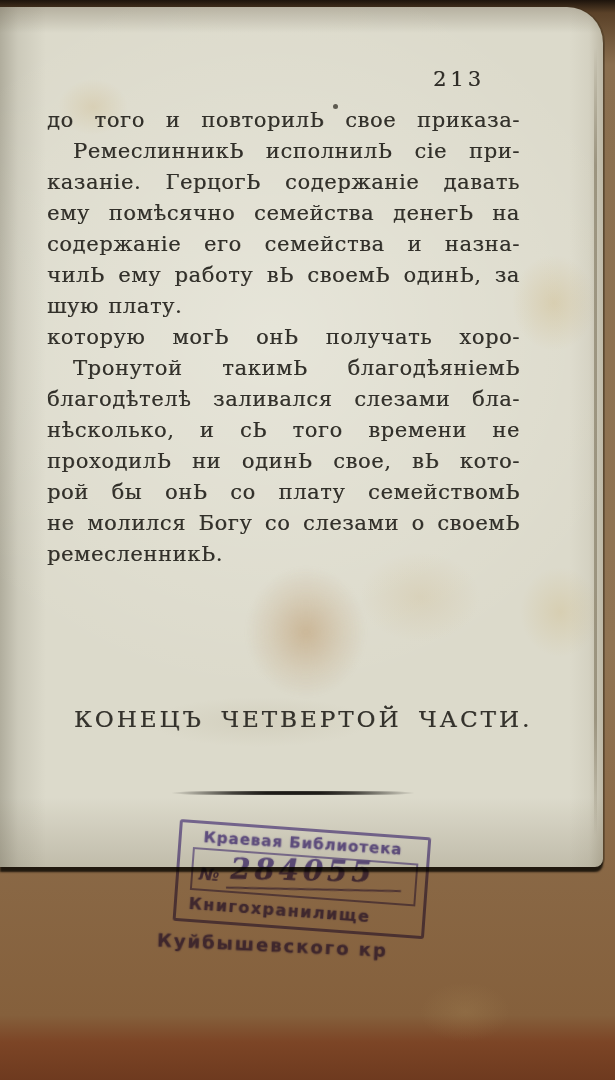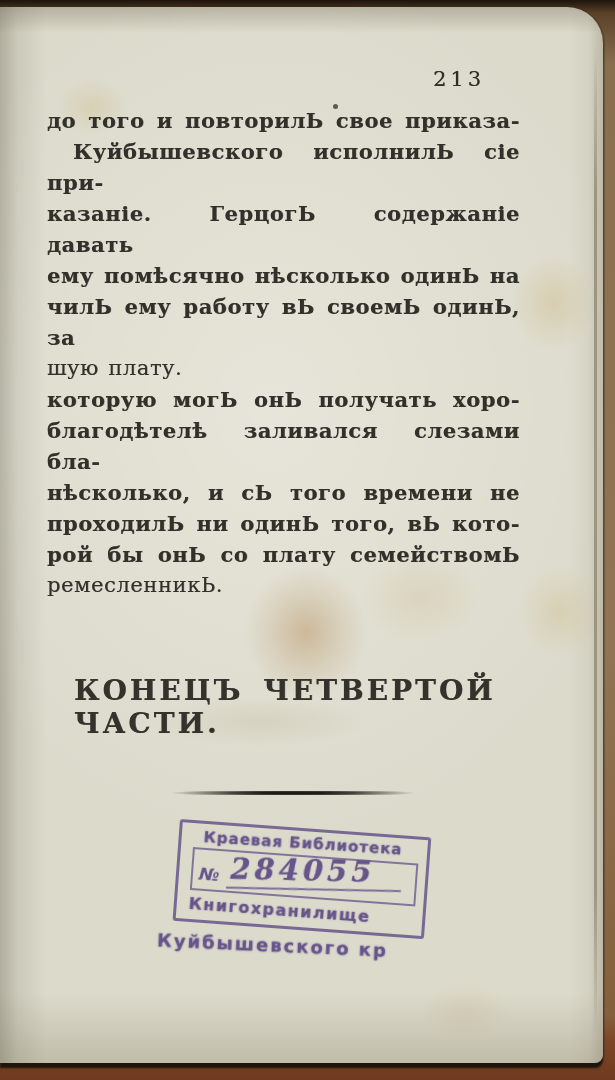--- a/index.html
+++ b/index.html
@@ -3,21 +3,21 @@
 <meta charset="utf-8">
 <style>
   html,body{margin:0;padding:0;}
   body{
     width:615px;height:1080px;position:relative;overflow:hidden;
     background:linear-gradient(180deg,#1d140c 0%,#5a4128 1.2%,#8a6f4f 6%,#907453 60%,#85603c 94%,#7c4526 96.5%,#6e3a1f 100%);
     font-family:"DejaVu Serif","Liberation Serif",serif;
   }
   
   .page{
-    position:absolute;left:0;top:7px;width:603px;height:1056px;
+    position:absolute;left:0;top:7px;width:603px;height:860px;
     border-radius:0 36px 8px 0;
     background:
       radial-gradient(90% 60% at 45% 38%,rgba(255,255,250,0.30),rgba(255,255,250,0) 70%),
       linear-gradient(90deg,rgba(105,100,82,0.38) 0px,rgba(105,100,82,0.14) 18px,rgba(105,100,82,0) 46px),
       linear-gradient(270deg,rgba(120,108,82,0.30) 0px,rgba(120,108,82,0.08) 14px,rgba(120,108,82,0) 34px),
       linear-gradient(0deg,rgba(130,120,96,0.30) 0px,rgba(130,120,96,0) 70px),
       linear-gradient(180deg,rgba(110,100,80,0.35) 0px,rgba(110,100,80,0) 26px),
       #dcdacb;
     box-shadow:0 5px 2px rgba(23,17,10,0.92), 2px 0 0 rgba(60,48,30,0.35);
   }
@@ -38,25 +38,25 @@
     font-size:21px;letter-spacing:4px;color:#2f2d27;
     text-shadow:0.4px 0.4px 0.5px rgba(44,42,36,0.55);
   }
   .textblock{
     position:absolute;left:47px;top:98px;width:473px;
     font-size:21px;line-height:31px;color:#32302a;
     letter-spacing:0.6px;word-spacing:2px;
     text-shadow:0.4px 0.4px 0.6px rgba(44,42,36,0.50);
   }
   .ln{white-space:nowrap;}
-  .ln.j{text-align:justify;text-align-last:justify;white-space:normal;font-weight:bold;}
+  .ln.j{text-align:justify;text-align-last:justify;white-space:normal;}
   .ln.ind{text-indent:26px;}
   .ending{
-    position:absolute;left:74px;top:667px;
-    font-size:28px;font-weight:bold;letter-spacing:3px;word-spacing:7px;
+    position:absolute;left:74px;top:699px;
+    font-size:23px;font-weight:normal;letter-spacing:3px;word-spacing:7px;
     color:#34322c;text-shadow:0.4px 0.4px 0.6px rgba(44,42,36,0.5);
   }
   .rule{
     position:absolute;left:168px;top:784px;width:250px;height:4px;
     background:radial-gradient(50% 95% at 50% 50%,#1d1b17 25%,rgba(29,27,23,0.8) 50%,rgba(29,27,23,0) 98%);
   }
   
   .stamp{
     position:absolute;left:180px;top:812px;width:252px;
     transform:rotate(4.2deg);transform-origin:left top;
@@ -95,30 +95,33 @@
   <div class="stain s6"></div>
   <div class="stain s7"></div>
   <div class="stain s3"></div>
   <div class="speck"></div>
   <div class="edge-line"></div>
 
   <div class="pagenum">213</div>
 
   <div class="textblock">
     <div class="ln j">до того и повторилЬ свое приказа-</div>
-    <div class="ln j ind">Куйбышевского исполнилЬ сіе при-</div>
+    <div class="ln j ind">РемеслинникЬ исполнилЬ сіе при-</div>
     <div class="ln j">казаніе. ГерцогЬ содержаніе давать</div>
-    <div class="ln j">ему помѣсячно нѣсколько одинЬ на</div>
+    <div class="ln j">ему помѣсячно семейства денегЬ на</div>
+    <div class="ln j">содержаніе его семейства и назна-</div>
     <div class="ln j">чилЬ ему работу вЬ своемЬ одинЬ, за</div>
     <div class="ln">шую плату.</div>
     <div class="ln j">которую могЬ онЬ получать хоро-</div>
+    <div class="ln j ind">Тронутой такимЬ благодѣяніемЬ</div>
     <div class="ln j">благодѣтелѣ заливался слезами бла-</div>
     <div class="ln j">нѣсколько, и сЬ того времени не</div>
-    <div class="ln j">проходилЬ ни одинЬ того, вЬ кото-</div>
+    <div class="ln j">проходилЬ ни одинЬ свое, вЬ кото-</div>
     <div class="ln j">рой бы онЬ со плату семействомЬ</div>
+    <div class="ln j">не молился Богу со слезами о своемЬ</div>
     <div class="ln">ремесленникЬ.</div>
   </div>
 
   <div class="ending">КОНЕЦЪ ЧЕТВЕРТОЙ ЧАСТИ.</div>
 
   <div class="rule"></div>
 
   <div class="stamp">
     <div class="stamp-outer">
       <div class="stamp-title">Краевая Библиотека</div>

